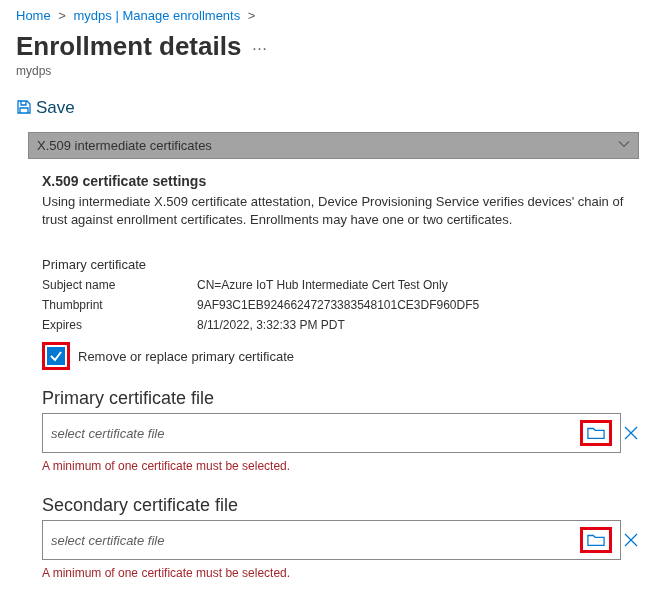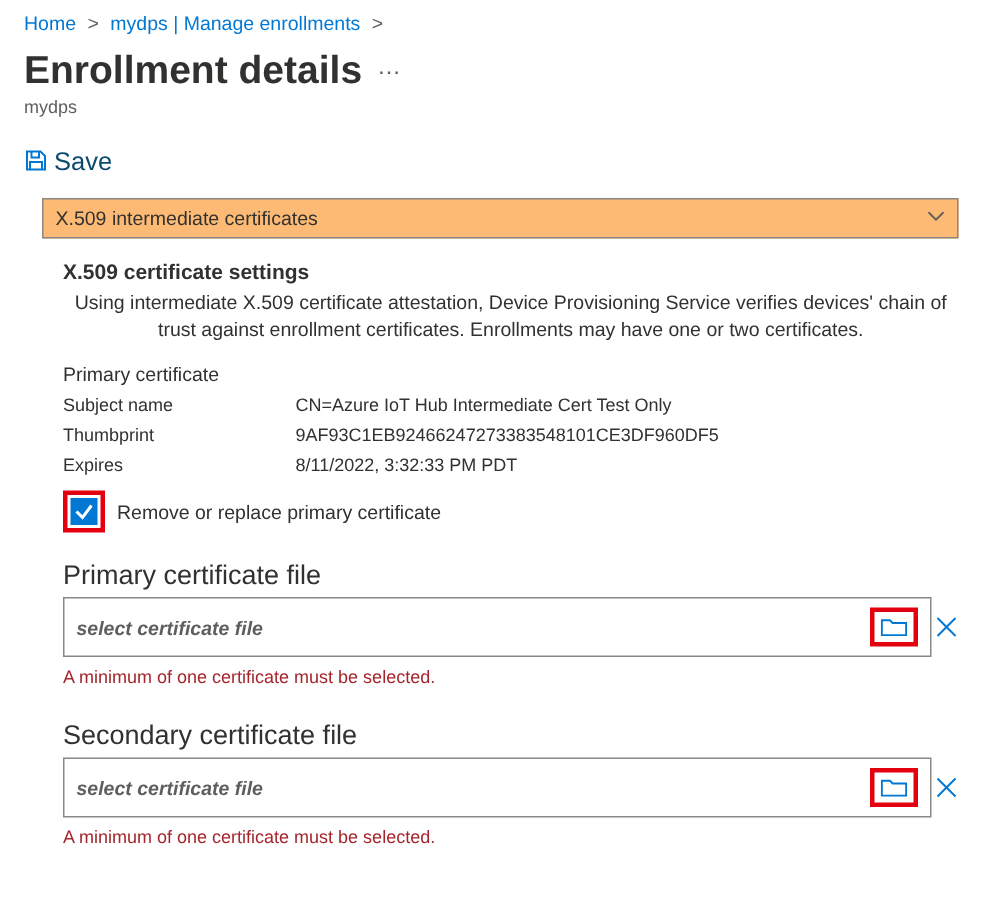--- a/index.html
+++ b/index.html
@@ -28,41 +28,41 @@
     .field-label { font-size: 13px; color: #323130; margin-bottom: 4px; }
     .req { color: #a4262c; }
     .select {
       width: 100%;
       border: 1px solid #8a8886;
       padding: 5px 8px;
       font-size: 13px;
       display: flex;
       justify-content: space-between;
       align-items: center;
-      background: #fdba74;
+      background: #a3a3a3;
       cursor: pointer;
     }
     .chev svg { width: 12px; height: 12px; }
     .section { padding-left: 14px; margin-top: 14px; }
     .section h2 { font-size: 14px; font-weight: 700; margin-bottom: 4px; }
-    .section p.desc { font-size: 13px; color: #323130; margin-bottom: 14px; line-height: 1.35; text-align: center; }
+    .section p.desc { font-size: 13px; color: #323130; margin-bottom: 29px; line-height: 1.35; }
     .sub-label { font-size: 13px; margin-bottom: 6px; }
     .kv { display: flex; margin-bottom: 6px; font-size: 12px; }
     .kv .k { width: 155px; }
     .kv .v { flex: 1; }
     .check-row { display: flex; align-items: center; gap: 8px; margin: 10px 0 18px 0; }
     .checkbox {
       width: 18px; height: 18px;
       background: #0078d4;
       display: flex; align-items: center; justify-content: center;
     }
     .checkbox svg { width: 14px; height: 14px; }
     .highlight-box { border: 3px solid #e3000f; padding: 2px; display: inline-flex; }
     .file-label { font-size: 18px; margin-bottom: 4px; }
-    .file-row { display: flex; align-items: center; gap: 2px; margin-bottom: 6px; font-weight: bold; }
+    .file-row { display: flex; align-items: center; gap: 2px; margin-bottom: 6px; }
     .file-input {
       flex: 1;
       border: 1px solid #8a8886;
       padding: 6px 8px;
       font-size: 13px;
       font-style: italic;
       color: #605e5c;
       background: #fff;
       display: flex; align-items: center; justify-content: space-between;
     }

